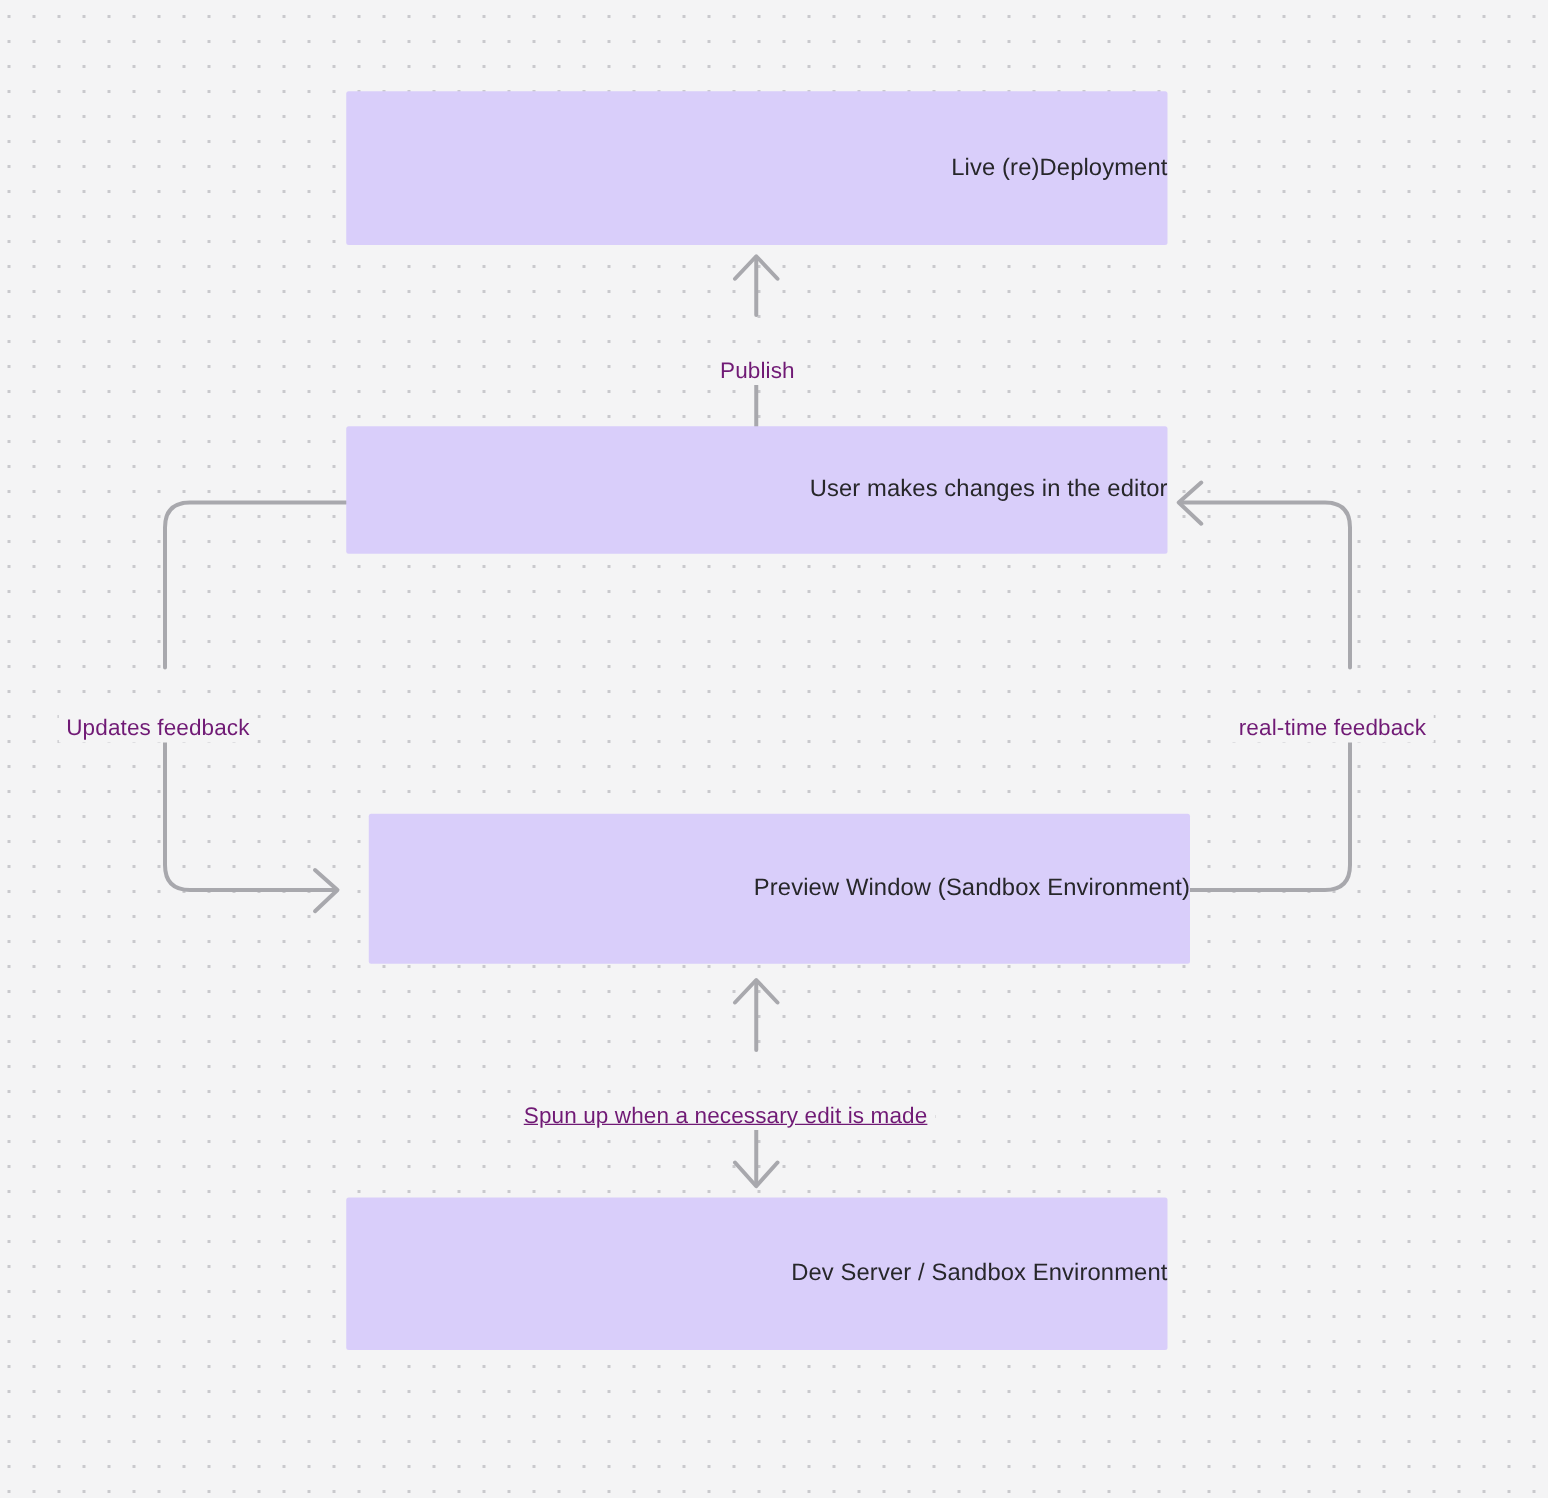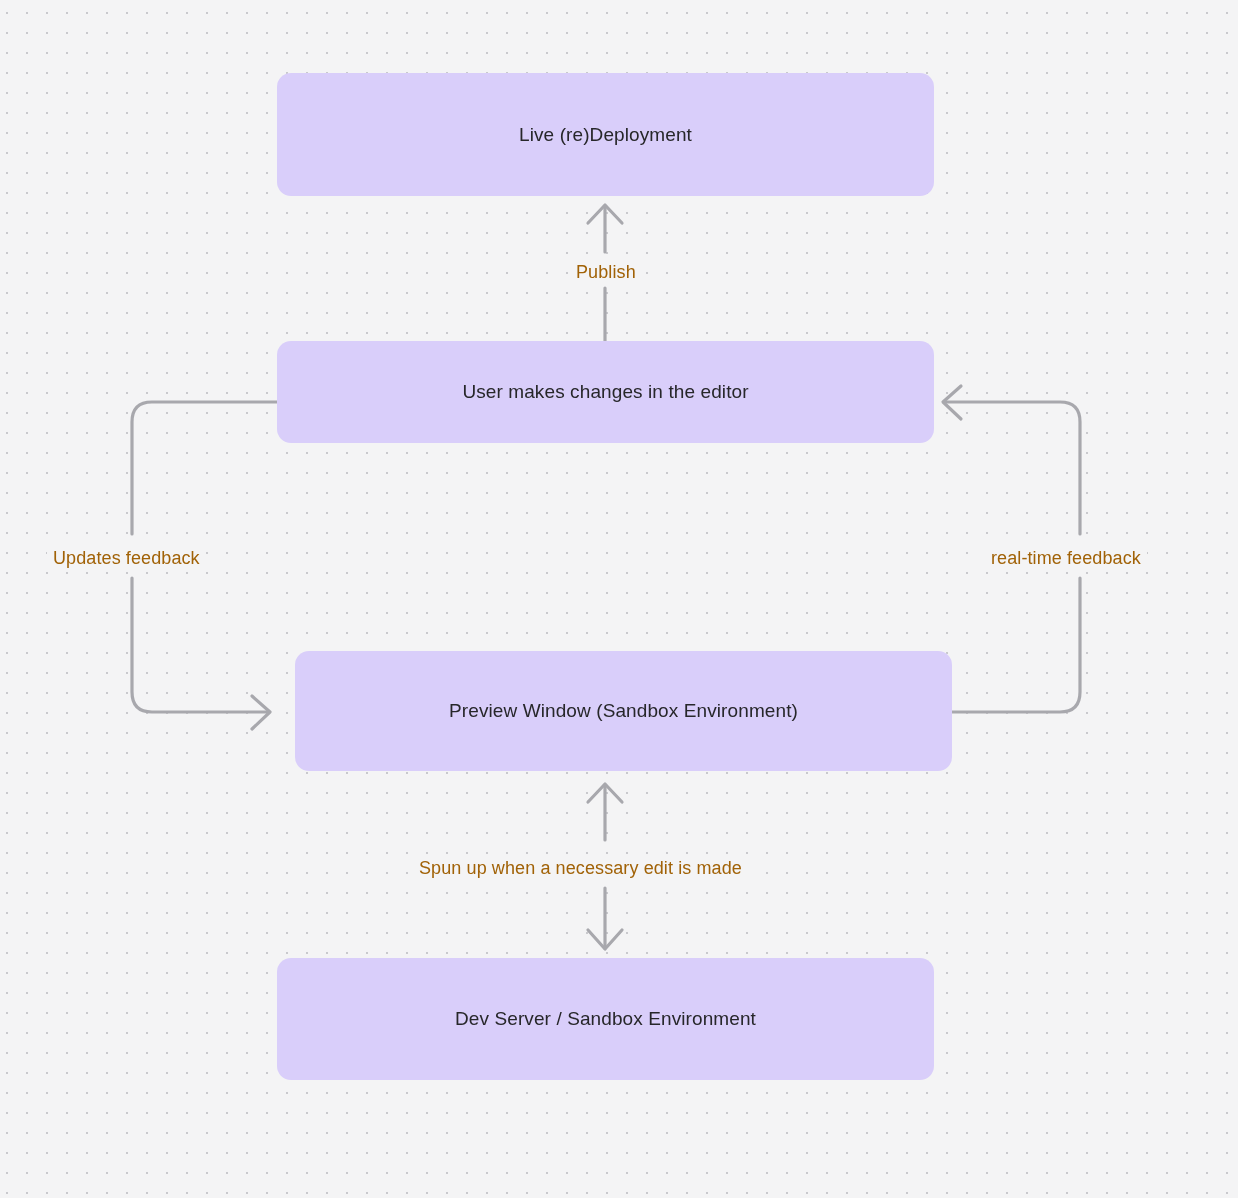--- a/index.html
+++ b/index.html
@@ -27,51 +27,52 @@
     left: 0;
     top: 0;
     width: 1238px;
     height: 1198px;
     pointer-events: none;
   }
   .node {
     position: absolute;
     box-sizing: border-box;
     background-color: #d9cefa;
-    border-radius: 14px;
+    border-radius: 2px;
     display: flex;
     align-items: center;
-    justify-content: center;
+    justify-content: flex-end;
   }
   .node-label {
     font-size: 19px;
     color: #27272a;
     letter-spacing: 0.1px;
     text-align: center;
     line-height: 1.25;
   }
   .edge-label {
     position: absolute;
     font-size: 18px;
-    color: #a16207;
+    color: #701a75;
     letter-spacing: 0.1px;
     white-space: nowrap;
     line-height: 1;
     background-color: #f4f4f5;
     padding: 3px 6px;
+    margin-top: 24px;
   }
   #node-live-deployment { left: 277px;  top: 73px;   width: 657px; height: 123px; }
   #node-user-editor     { left: 277px;  top: 341px;  width: 657px; height: 102px; }
   #node-preview-window  { left: 277px;  top: 651px;  width: 657px; height: 120px; margin-left: 18px; }
   #node-dev-server      { left: 277px;  top: 958px;  width: 657px; height: 122px; }
 
   #label-publish        { left: 570px;  top: 260px; }
   #label-updates        { left: 47px;   top: 546px; }
   #label-realtime       { left: 985px;  top: 546px; }
-  #label-spun-up        { left: 413px;  top: 856px; }
+  #label-spun-up        { left: 413px;  top: 856px; text-decoration: underline; }
 </style>
 </head>
 <body>
 
 <div id="canvas">
 
   <svg id="wires" viewBox="0 0 1238 1198" width="1238" height="1198" xmlns="http://www.w3.org/2000/svg">
 
     <g>
       <path d="M 605 341 L 605 288" stroke="#a8a8ad" stroke-width="3.2" fill="none" stroke-linecap="round"></path>

